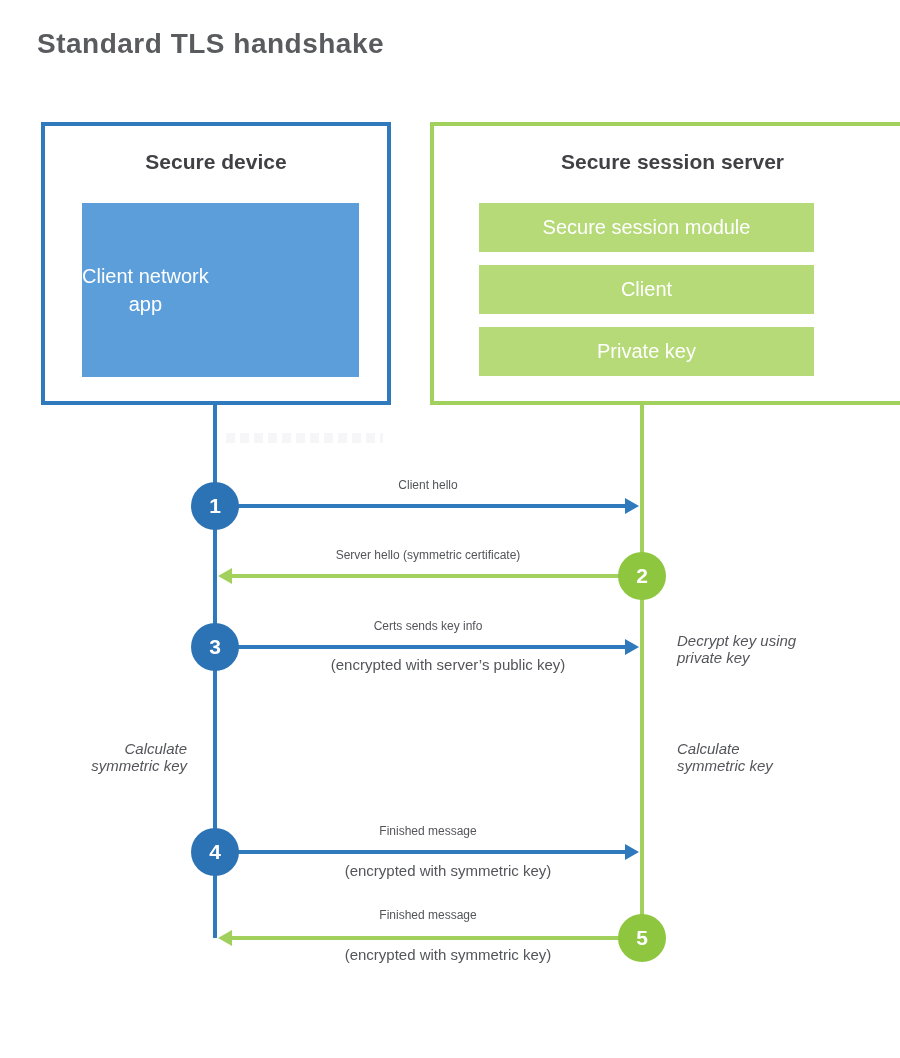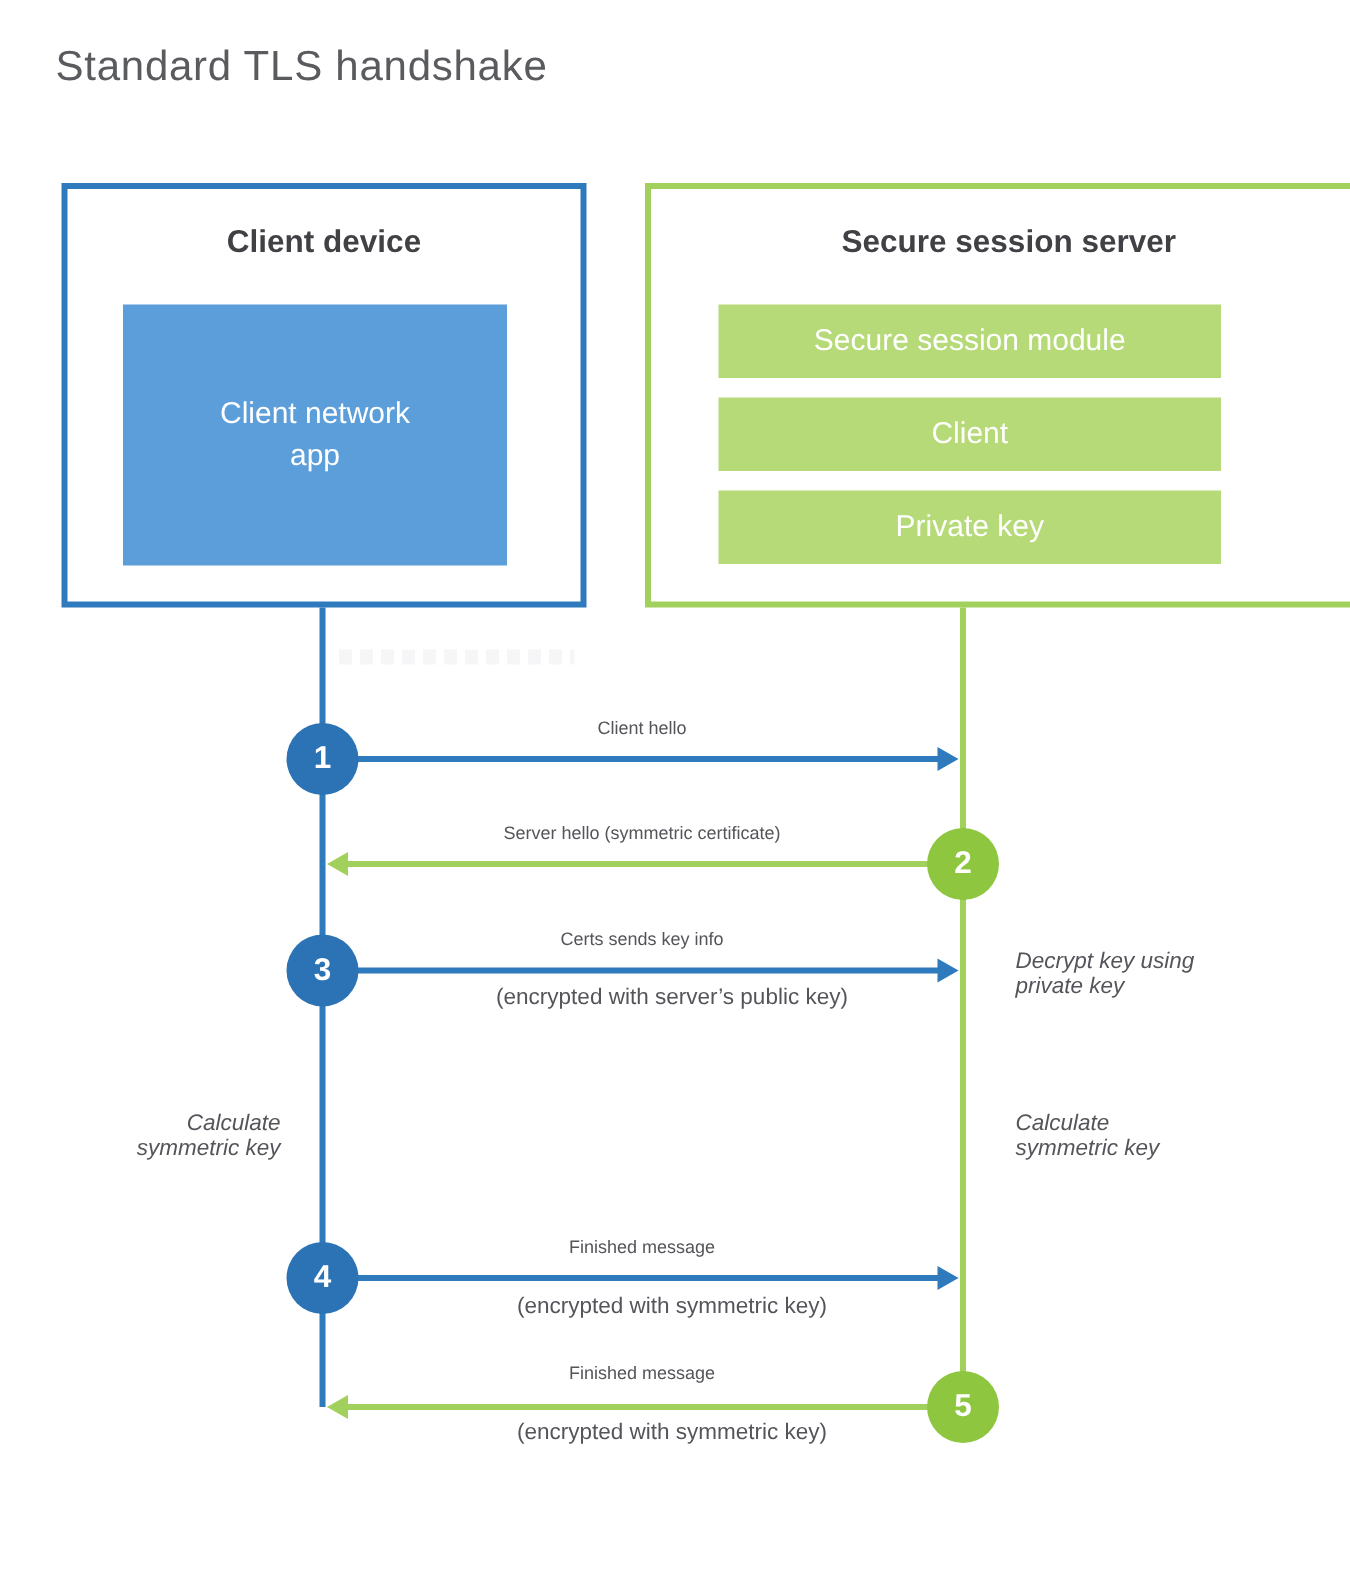--- a/index.html
+++ b/index.html
@@ -5,31 +5,31 @@
   :root{
     --blue:#2e7abc; --blue-circle:#2b73b5; --blue-fill:#5b9ed9;
     --green:#a2d05c; --green-circle:#8ec63f; --green-fill:#b6da78;
     --text-dark:#414145; --text-gray:#54555a; --title-gray:#5a5b5e;
   }
   *{margin:0;padding:0;box-sizing:border-box;}
   html,body{background:#fff;}
   body{font-family:"Liberation Sans","DejaVu Sans",sans-serif;}
   .canvas{position:relative;width:900px;height:1058px;background:#fff;overflow:hidden;}
 
-  .page-title{position:absolute;left:37px;top:28px;font-size:28px;font-weight:400;
+  .page-title{position:absolute;left:37px;top:28px;font-size:28px;font-weight:700;
     color:var(--title-gray);letter-spacing:.5px;}
 
   
   .entity{position:absolute;top:122px;height:283px;background:#fff;}
   .entity.client{left:41px;width:350px;border:4px solid var(--blue);}
   .entity.server{left:430px;width:485px;border:4px solid var(--green);}
   .entity-title{margin-top:24px;text-align:center;font-size:21px;font-weight:700;color:var(--text-dark);}
 
-  .app-box{position:absolute;left:37px;top:77px;width:256px;height:174px;background:var(--blue-fill);
-    display:flex;align-items:center;justify-content:center;}
+  .app-box{position:absolute;left:37px;top:77px;width:277px;height:174px;background:var(--blue-fill);
+    display:flex;align-items:center;justify-content:flex-start;}
   .app-box .lbl{color:#fff;font-size:20px;line-height:28px;text-align:center;white-space:pre-line;}
 
   .bars{position:absolute;left:45px;top:77px;width:335px;}
   .bar{width:335px;height:49px;margin-bottom:13px;background:var(--green-fill);
     display:flex;align-items:center;justify-content:center;}
   .bar .lbl{color:#fff;font-size:20px;text-align:right;}
 
   
   .lifeline{position:absolute;top:405px;width:4px;height:533px;z-index:1;}
   .lifeline.blue{left:213px;background:var(--blue);}
@@ -63,21 +63,21 @@
   .note.left-col{right:713px;text-align:right;}
 </style>
 </head>
 <body>
 
 <div class="canvas">
 
   <div class="page-title">Standard TLS handshake</div>
 
   <div class="entity client">
-    <div class="entity-title">Client device</div>
+    <div class="entity-title">Secure device</div>
     <div class="app-box">
       <div class="lbl">Client network
 app</div>
     </div>
   </div>
 
   <div class="entity server">
     <div class="entity-title">Secure session server</div>
     <div class="bars">
       <div class="bar">

